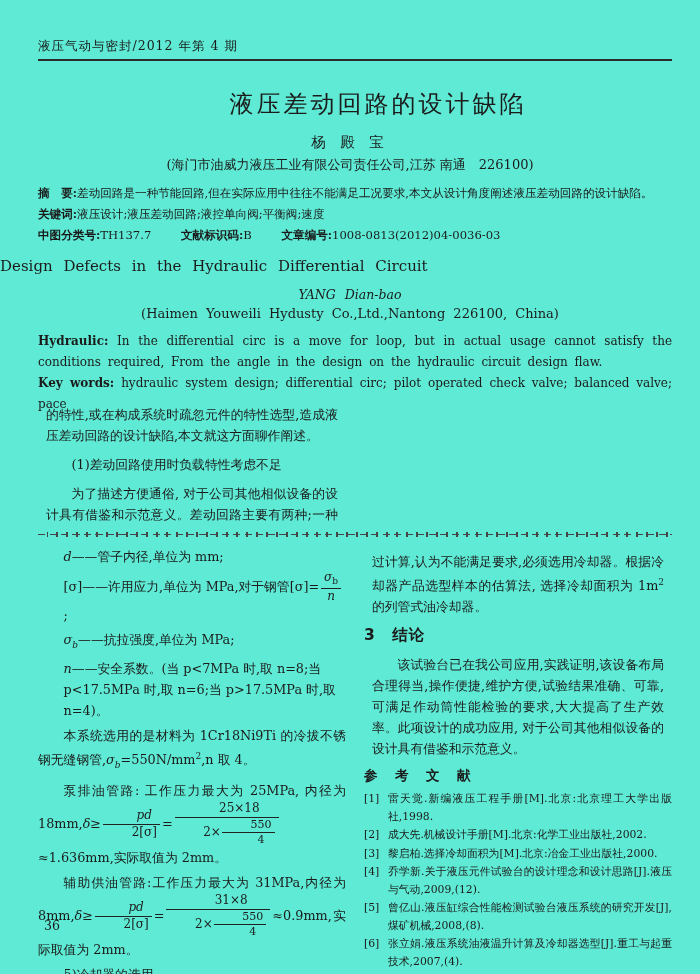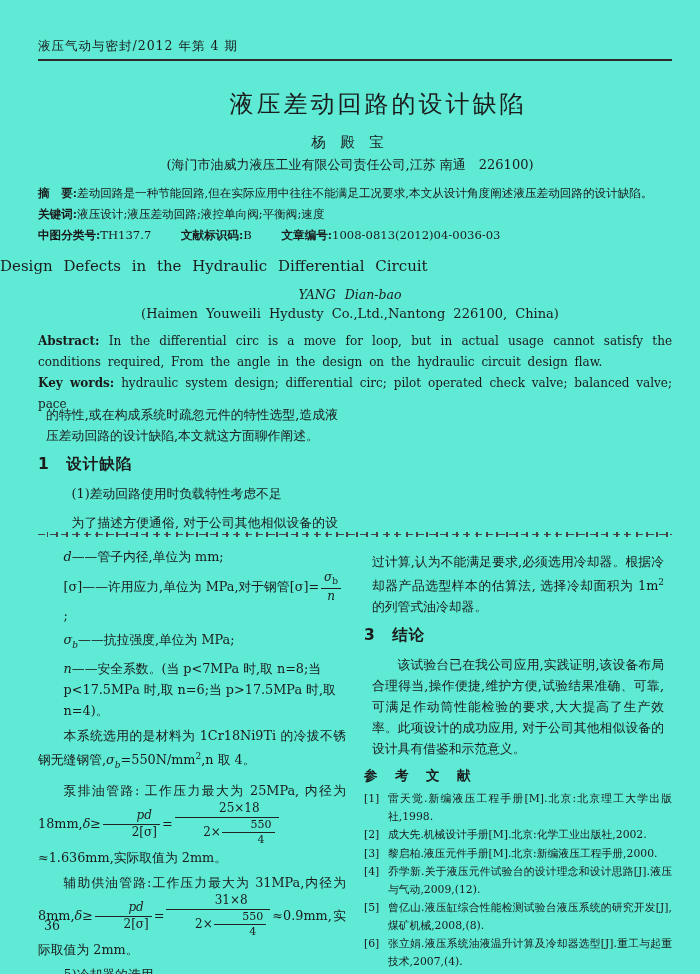--- a/index.html
+++ b/index.html
@@ -89,35 +89,34 @@
       <span class="group"><b>文章编号:</b><span>1008-0813(2012)04-0036-03</span></span>
     </div>
   </div>
 
   <div class="title-en">Design Defects in the Hydraulic Differential Circuit</div>
   <div class="author-en">YANG Dian-bao</div>
   <div class="affil-en">(Haimen Youweili Hydusty Co.,Ltd.,Nantong 226100, China)</div>
 
   <div class="en-abstract">
     <div>
-      <b>Abstract:</b>
+      <b>Hydraulic:</b>
       <span>In the differential circ is a move for loop, but in actual usage cannot satisfy the conditions required, From the angle in the design on the hydraulic circuit design flaw.</span>
     </div>
     <div>
       <b>Key words:</b>
       <span>hydraulic system design; differential circ; pilot operated check valve; balanced valve; pace</span>
     </div>
   </div>
 
   <div class="two-col">
 
     <div class="col-row upper">
       <div class="col">
         <p>的特性,或在构成系统时疏忽元件的特性选型,造成液压差动回路的设计缺陷,本文就这方面聊作阐述。</p>
-        <h2 class="sec">1　设计缺陷</h2>
         <p class="indent">(1)差动回路使用时负载特性考虑不足</p>
         <p class="indent">为了描述方便通俗, 对于公司其他相似设备的设计具有借鉴和示范意义。差动回路主要有两种;一种是</p>
       </div>
     </div>
 
     <div class="fold-dash"></div>
 
     <div class="col-row lower">
       <div class="col">
 
@@ -164,21 +163,21 @@
         <div class="ref-row">
           <span class="ref-no">[1]</span>
           <span class="ref-text">雷天觉.新编液压工程手册[M].北京:北京理工大学出版社,1998.</span>
         </div>
         <div class="ref-row">
           <span class="ref-no">[2]</span>
           <span class="ref-text">成大先.机械设计手册[M].北京:化学工业出版社,2002.</span>
         </div>
         <div class="ref-row">
           <span class="ref-no">[3]</span>
-          <span class="ref-text">黎启柏.液压元件手册[M].北京:新编液压工程手册,2000.</span>
+          <span class="ref-text">黎启柏.选择冷却面积为[M].北京:冶金工业出版社,2000.</span>
         </div>
         <div class="ref-row">
           <span class="ref-no">[4]</span>
           <span class="ref-text">乔学新.关于液压元件试验台的设计理念和设计思路[J].液压与气动,2009,(12).</span>
         </div>
         <div class="ref-row">
           <span class="ref-no">[5]</span>
           <span class="ref-text">曾亿山.液压缸综合性能检测试验台液压系统的研究开发[J],煤矿机械,2008,(8).</span>
         </div>
         <div class="ref-row">

